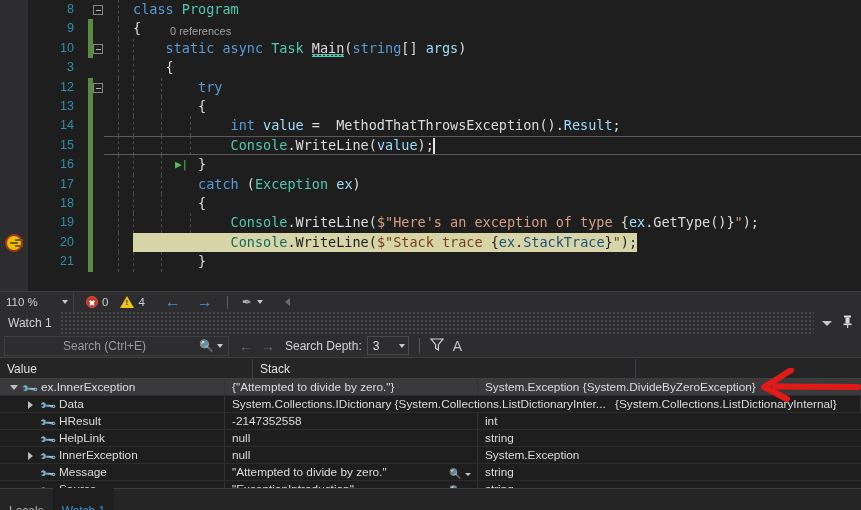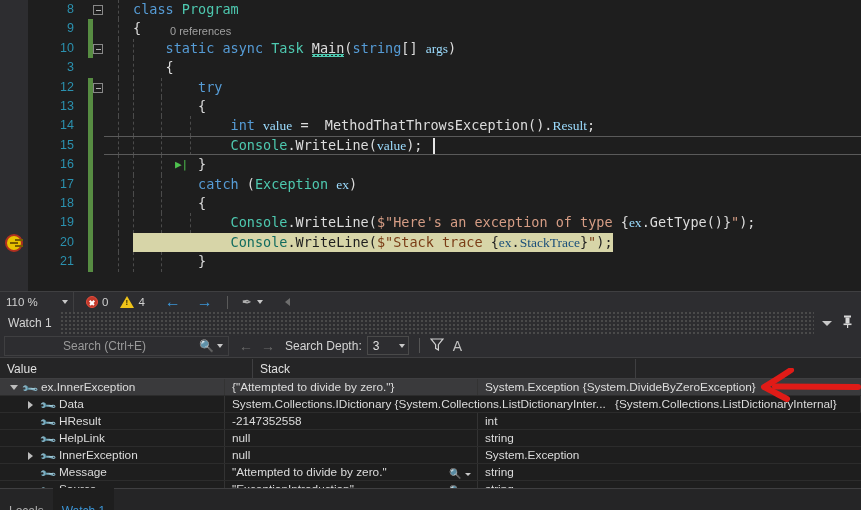--- a/index.html
+++ b/index.html
@@ -53,21 +53,21 @@
     border-left: 1px dashed #4b4b4b;
   }
   .ctext {
     position: absolute; left: 133px; top: 0; line-height: 19.4px;
   }
   .kw   { color: #569cd6; }
   .type { color: #4ec9b0; }
   .str  { color: #d69d85; }
   .pln  { color: #dcdcdc; }
   .meth { color: #dcdcdc; }
-  .ident{ color: #9cdcfe; font-family: Liberation Serif, serif; }
+  .ident{ color: #9cdcfe; }
   .refs {
     position: absolute; left: 170px; color: #a0a0a0;
     font-family: "Liberation Sans", sans-serif; font-size: 11px;
     line-height: 19.4px;
   }
   .squiggle {
     border-bottom: 2px solid transparent;
     background-image:
       linear-gradient(45deg, transparent 40%, #4ec9b0 40%, #4ec9b0 60%, transparent 60%),
       linear-gradient(-45deg, transparent 40%, #4ec9b0 40%, #4ec9b0 60%, transparent 60%);

